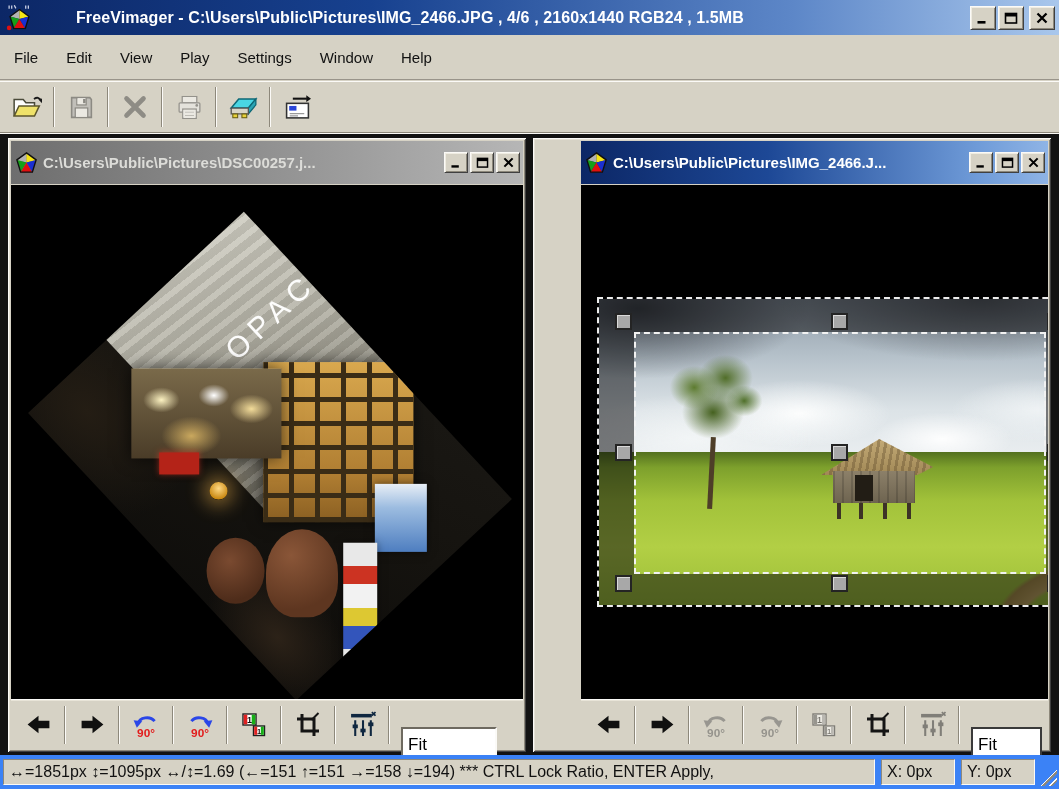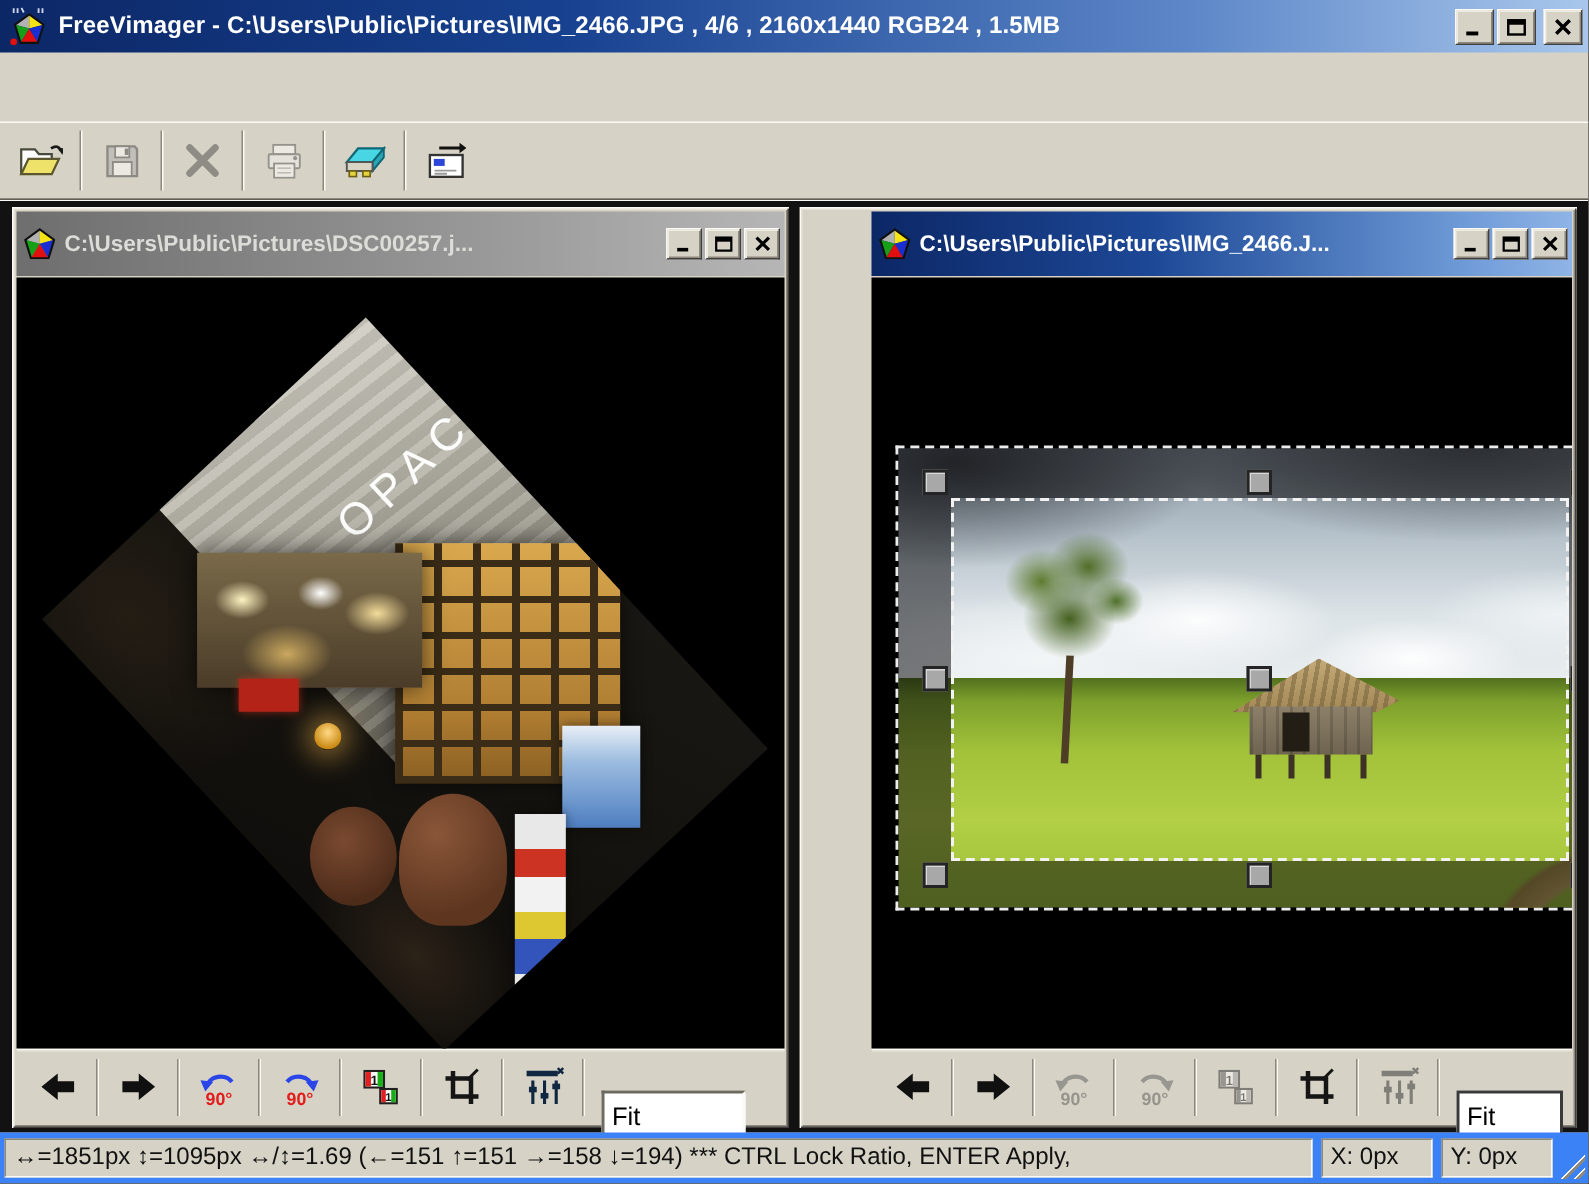--- a/index.html
+++ b/index.html
@@ -6,21 +6,21 @@
   *{box-sizing:border-box;}
   #app{
     position:relative;width:1059px;height:789px;overflow:hidden;
     font-family:"Liberation Sans",sans-serif;background:#d6d2c5;
     -webkit-font-smoothing:antialiased;
   }
   
   .titlebar{
     position:absolute;left:0;top:0;width:1059px;height:35px;
     background:linear-gradient(90deg,#0c2766 0%,#17418f 35%,#5d87c8 75%,#a9c7ec 100%);
-    display:flex;align-items:center;padding:0 4px;
+    display:flex;align-items:center;padding:0 4px;gap:37px;
   }
   .titlebar .ticon{width:27px;height:27px;margin:0 6px 0 2px;flex:none;}
   .titlebar .ttext{
     color:#fff;font-weight:bold;font-size:16px;white-space:nowrap;
     overflow:hidden;flex:1;letter-spacing:.1px;
   }
   .winbtns{display:flex;align-items:center;gap:2px;flex:none;}
   .wbtn{
     width:26px;height:24px;background:#d6d2c5;display:flex;align-items:center;justify-content:center;
     border:1px solid;border-color:#fbfaf7 #404040 #404040 #fbfaf7;
@@ -357,20 +357,29 @@
           </svg>
         </button>
       <button class="wbtn close">
           <svg width="14" height="12">
             <use href="#i-close"></use>
           </svg>
         </button>
     </div>
   </div>
 
+  <div class="menubar">
+    <span class="menu-item">File</span>
+    <span class="menu-item">Edit</span>
+    <span class="menu-item">View</span>
+    <span class="menu-item">Play</span>
+    <span class="menu-item">Settings</span>
+    <span class="menu-item">Window</span>
+    <span class="menu-item">Help</span>
+  </div>
 
   <div class="maintoolbar">
     <button class="mbtn">
         <svg width="30" height="26">
           <use href="#i-open"></use>
         </svg>
       </button>
     <div class="msep"></div>
     <button class="mbtn disabled">
         <svg width="27" height="27">

